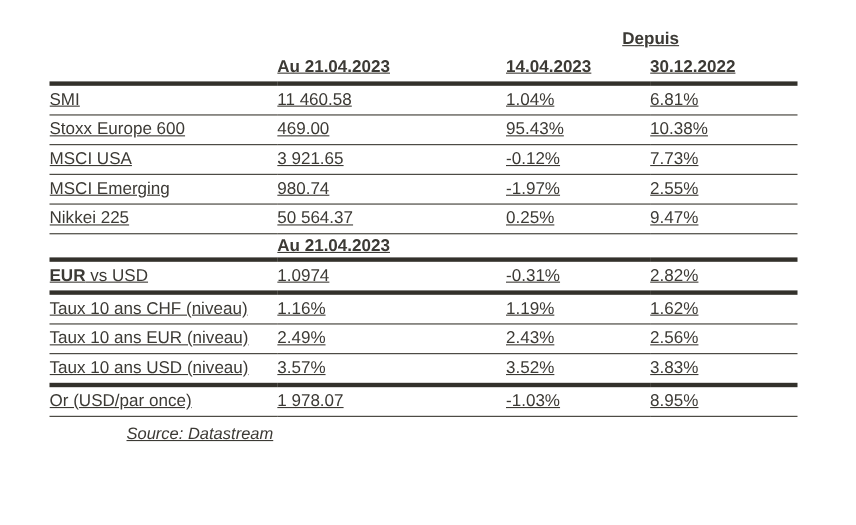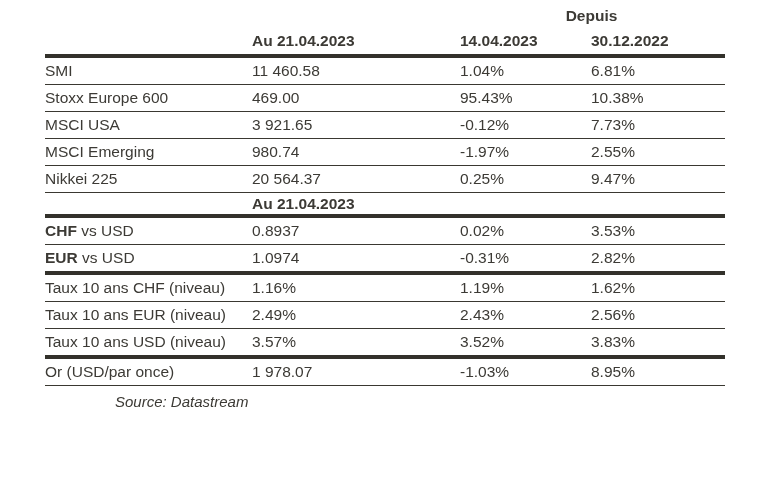--- a/index.html
+++ b/index.html
@@ -11,22 +11,23 @@
     width: 778px;
     height: 477px;
     position: relative;
     font-family: "Liberation Sans", sans-serif;
     color: #3c3a35;
     overflow: hidden;
   }
   .table-wrap {
     position: absolute;
     left: 45px;
-    top: 4px;
+    top: 24px;
     width: 680px;
+    text-decoration: underline;
   }
   table.market {
     border-collapse: collapse;
     table-layout: fixed;
     width: 680px;
     font-size: 15.5px;
     color: #3c3a35;
   }
   table.market td {
     padding: 0 2px 0 0;
@@ -94,38 +95,32 @@
       <td class="right border-thin">7.73%</td>
     </tr>
     <tr class="data-row">
       <td class="right border-thin">MSCI Emerging</td>
       <td class="right border-thin">980.74</td>
       <td class="right border-thin">-1.97%</td>
       <td class="right border-thin">2.55%</td>
     </tr>
     <tr class="data-row">
       <td class="right border-thin">Nikkei 225</td>
-      <td class="right border-thin">20 564.37</td>
+      <td class="right border-thin">50 564.37</td>
       <td class="right border-thin">0.25%</td>
       <td class="right border-thin">9.47%</td>
     </tr>
 
     <tr class="section-row">
       <td class="border-thick"></td>
       <td class="right bold border-thick">Au 21.04.2023</td>
       <td class="border-thick"></td>
       <td class="border-thick"></td>
     </tr>
 
-    <tr class="data-row">
-      <td class="right border-thin"><span class="bold">CHF</span><span> vs USD</span></td>
-      <td class="right border-thin">0.8937</td>
-      <td class="right border-thin">0.02%</td>
-      <td class="right border-thin">3.53%</td>
-    </tr>
     <tr class="data-row">
       <td class="right border-thick"><span class="bold">EUR</span><span> vs USD</span></td>
       <td class="right border-thick">1.0974</td>
       <td class="right border-thick">-0.31%</td>
       <td class="right border-thick">2.82%</td>
     </tr>
 
     <tr class="data-row">
       <td class="right border-thin">Taux 10 ans CHF (niveau)</td>
       <td class="right border-thin">1.16%</td>

